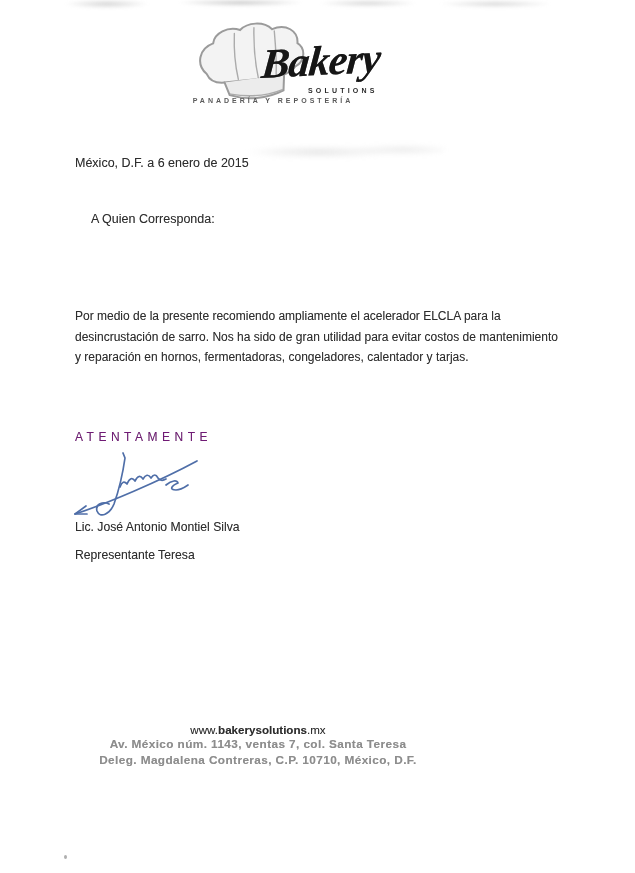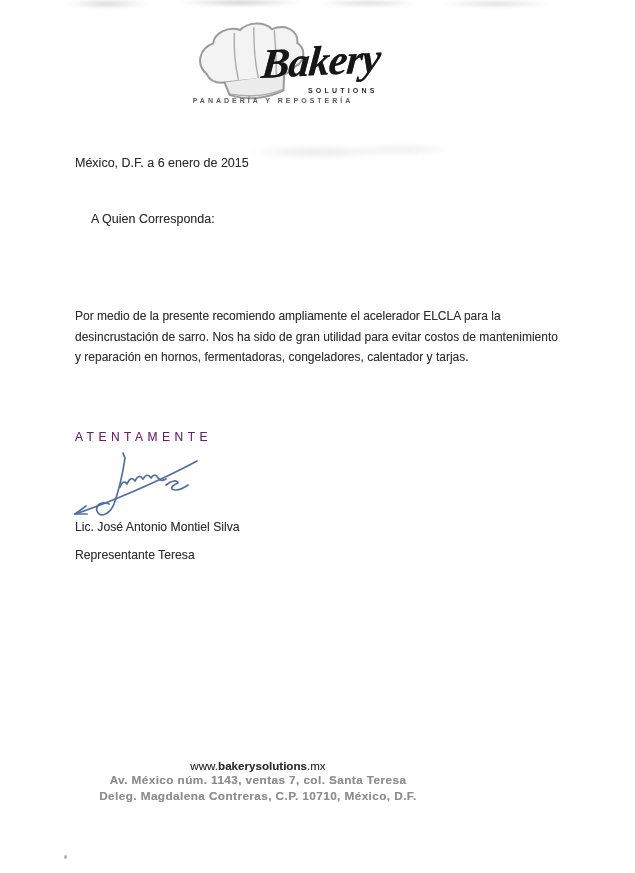--- a/index.html
+++ b/index.html
@@ -65,21 +65,21 @@
   .closing{
     position:absolute; left:75px; top:410px;
     font-size:12px; letter-spacing:4.5px; color:#701a75; font-weight:400;margin-top:20px;
   }
   .signature{ position:absolute; left:70px; top:450px; }
   .signer-name{ position:absolute; left:75px; top:520px; font-size:12.2px;text-align:right; }
   .signer-title{ position:absolute; left:75px; top:548px; font-size:12.2px; }
 
   
   .footer{
-    position:absolute; left:0; top:722px; width:516px; text-align:center;margin-top:36px;
+    position:absolute; left:0; top:722px; width:516px; text-align:center;
   }
   .footer .line{ font-size:11.6px; line-height:15.2px; color:#2c2c2c; }
   .footer b{ font-weight:700; }
   .footer .gray{
     font-size:11.8px; line-height:15.6px; font-weight:700;
     color:#8d8d8d; letter-spacing:.4px;
     text-shadow:0 0 .4px rgba(140,140,140,.5);
   }
 </style>
 </head>

